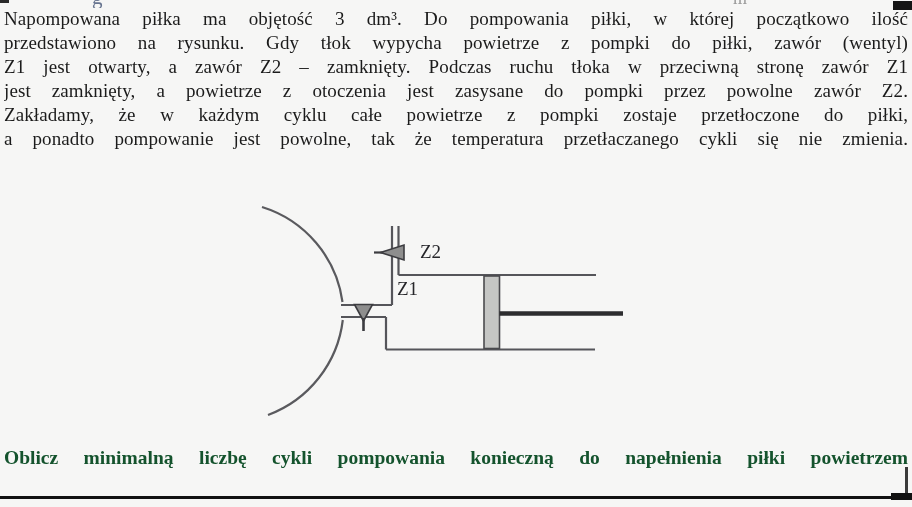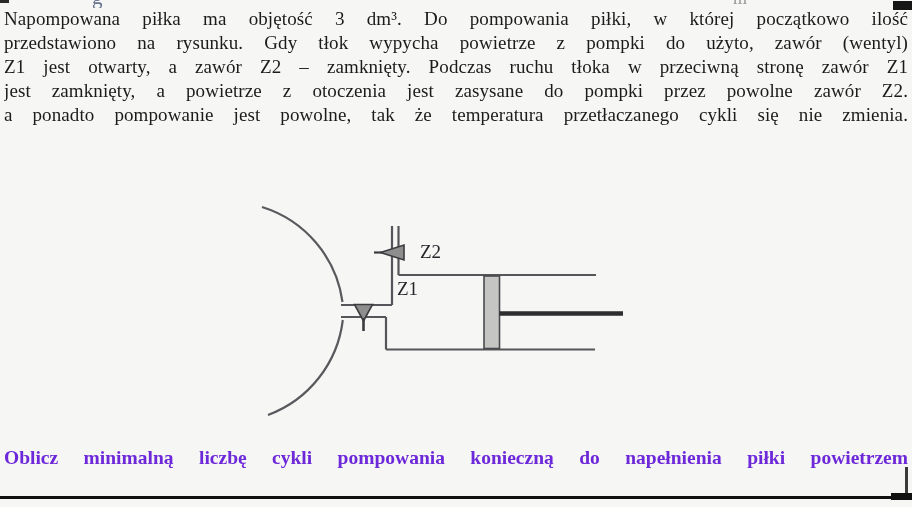--- a/index.html
+++ b/index.html
@@ -18,21 +18,21 @@
   }
   .pline{
     height:24px;overflow:hidden;
     text-align:justify;
     text-align-last:justify;
     -moz-text-align-last:justify;
   }
   
   .task{
     position:absolute;left:4px;top:446px;width:904px;
-    font-size:19.5px;line-height:23.5px;font-weight:bold;color:#6d28d9;
+    font-size:19.5px;line-height:23.5px;font-weight:bold;color:#14532d;
   }
   .tline{
     height:23.5px;overflow:hidden;
     text-align:justify;
     text-align-last:justify;
     -moz-text-align-last:justify;
   }
   .tline.last{text-align-last:left;-moz-text-align-last:left;}
   
   .diagram-svg{position:absolute;left:0;top:0;}
@@ -55,23 +55,24 @@
   .bottom-right-stub{left:905px;top:467px;width:2.5px;height:31px;background:#3a3a3a;}
   .bottom-right-blob{left:891px;top:493px;width:21px;height:7px;background:#111;}
 </style>
 </head>
 <body>
 
 <div class="page" style="background: rgb(246, 246, 245); padding-left: 26px;">
 
   <div class="para" style="color: rgb(27, 27, 27);">
     <div class="pline">Napompowana piłka ma objętość 3 dm³. Do pompowania piłki, w której początkowo ilość</div>
-    <div class="pline">przedstawiono na rysunku. Gdy tłok wypycha powietrze z pompki do użyto, zawór (wentyl)</div>
+    <div class="pline">przedstawiono na rysunku. Gdy tłok wypycha powietrze z pompki do piłki, zawór (wentyl)</div>
     <div class="pline">Z1 jest otwarty, a zawór Z2 – zamknięty. Podczas ruchu tłoka w przeciwną stronę zawór Z1</div>
     <div class="pline">jest zamknięty, a powietrze z otoczenia jest zasysane do pompki przez powolne zawór Z2.</div>
+    <div class="pline">Zakładamy, że w każdym cyklu całe powietrze z pompki zostaje przetłoczone do piłki,</div>
     <div class="pline">a ponadto pompowanie jest powolne, tak że temperatura przetłaczanego cykli się nie zmienia.</div>
   </div>
 
   <svg class="diagram-svg" width="912" height="507" viewBox="0 0 912 507">
 
     <g fill="none" stroke-width="2.2" style="stroke: rgb(90, 90, 94);">
       <path d="M 262 207 A 116 116 0 0 1 342.5 302"></path>
       <path d="M 342.8 320 A 116 116 0 0 1 268 415"></path>
     </g>
 

